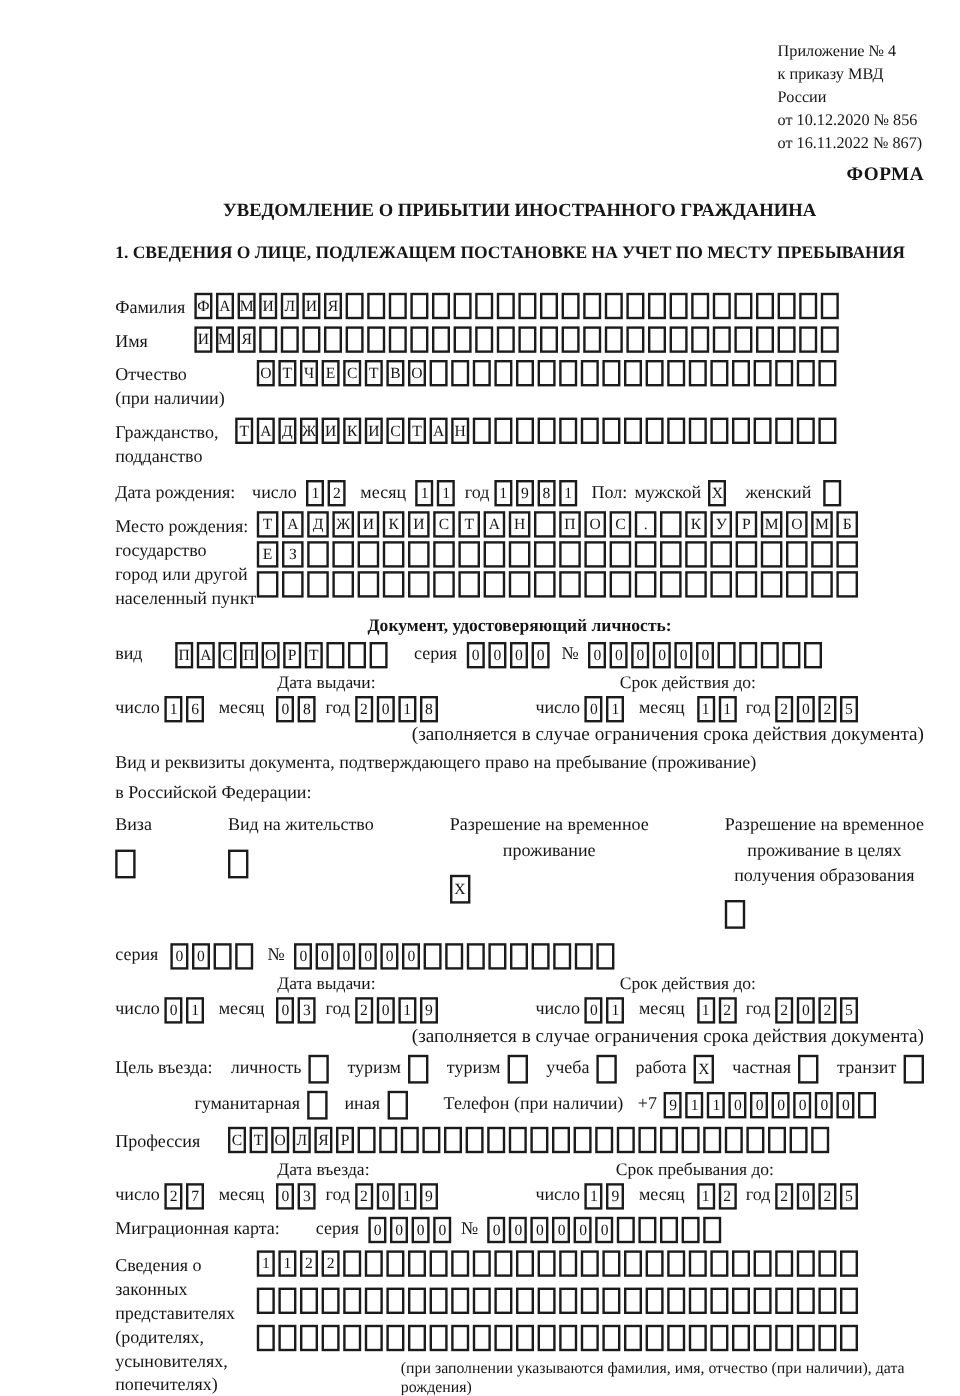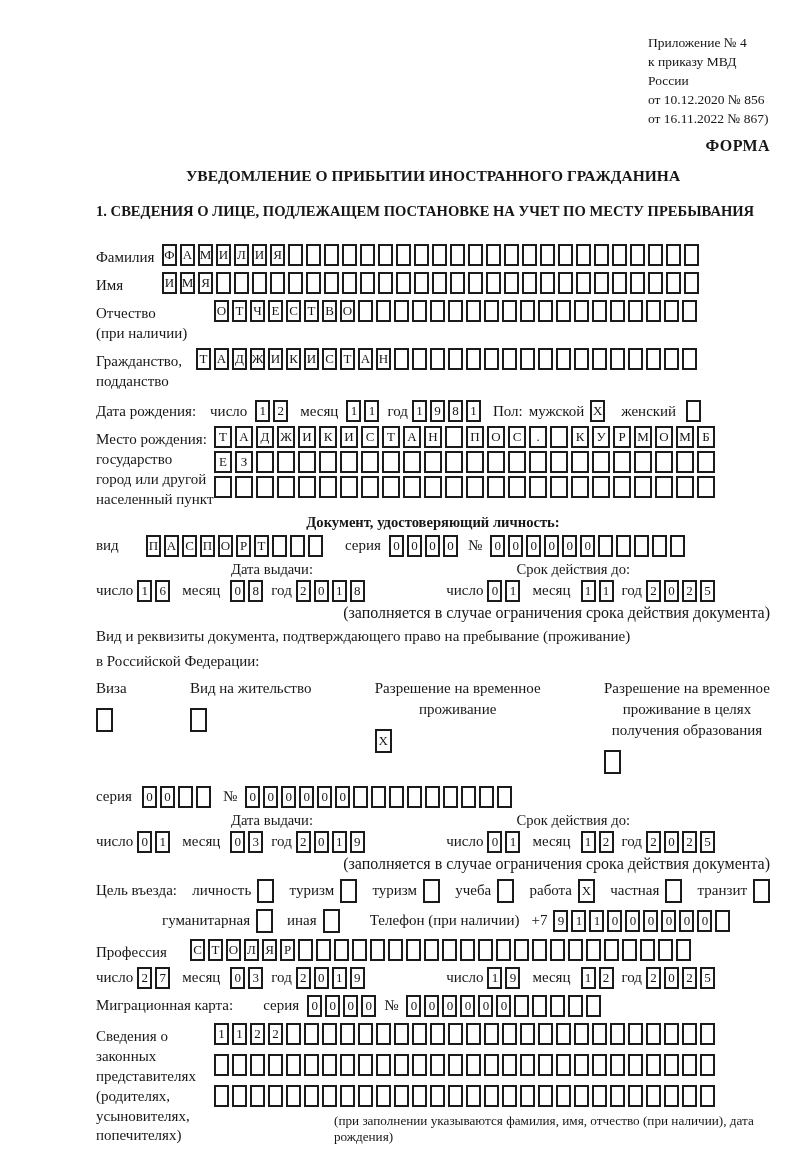--- a/index.html
+++ b/index.html
@@ -634,20 +634,24 @@
         <span class="cell"></span>
         <span class="cell"></span>
         <span class="cell"></span>
         <span class="cell"></span>
         <span class="cell"></span>
         <span class="cell"></span>
         <span class="cell"></span>
       </div>
   </div>
 
+  <div class="dhead">
+    <span class="dh1">Дата въезда:</span>
+    <span class="dh2b">Срок пребывания до:</span>
+  </div>
 
   <div class="dates">
     <span class="lgrp">
       <span class="dlbl">число</span>
       <span class="cells ml4">
           <span class="cell">2</span>
           <span class="cell">7</span>
         </span>
       <span class="dlbl ml12">месяц</span>
       <span class="cells ml10">

